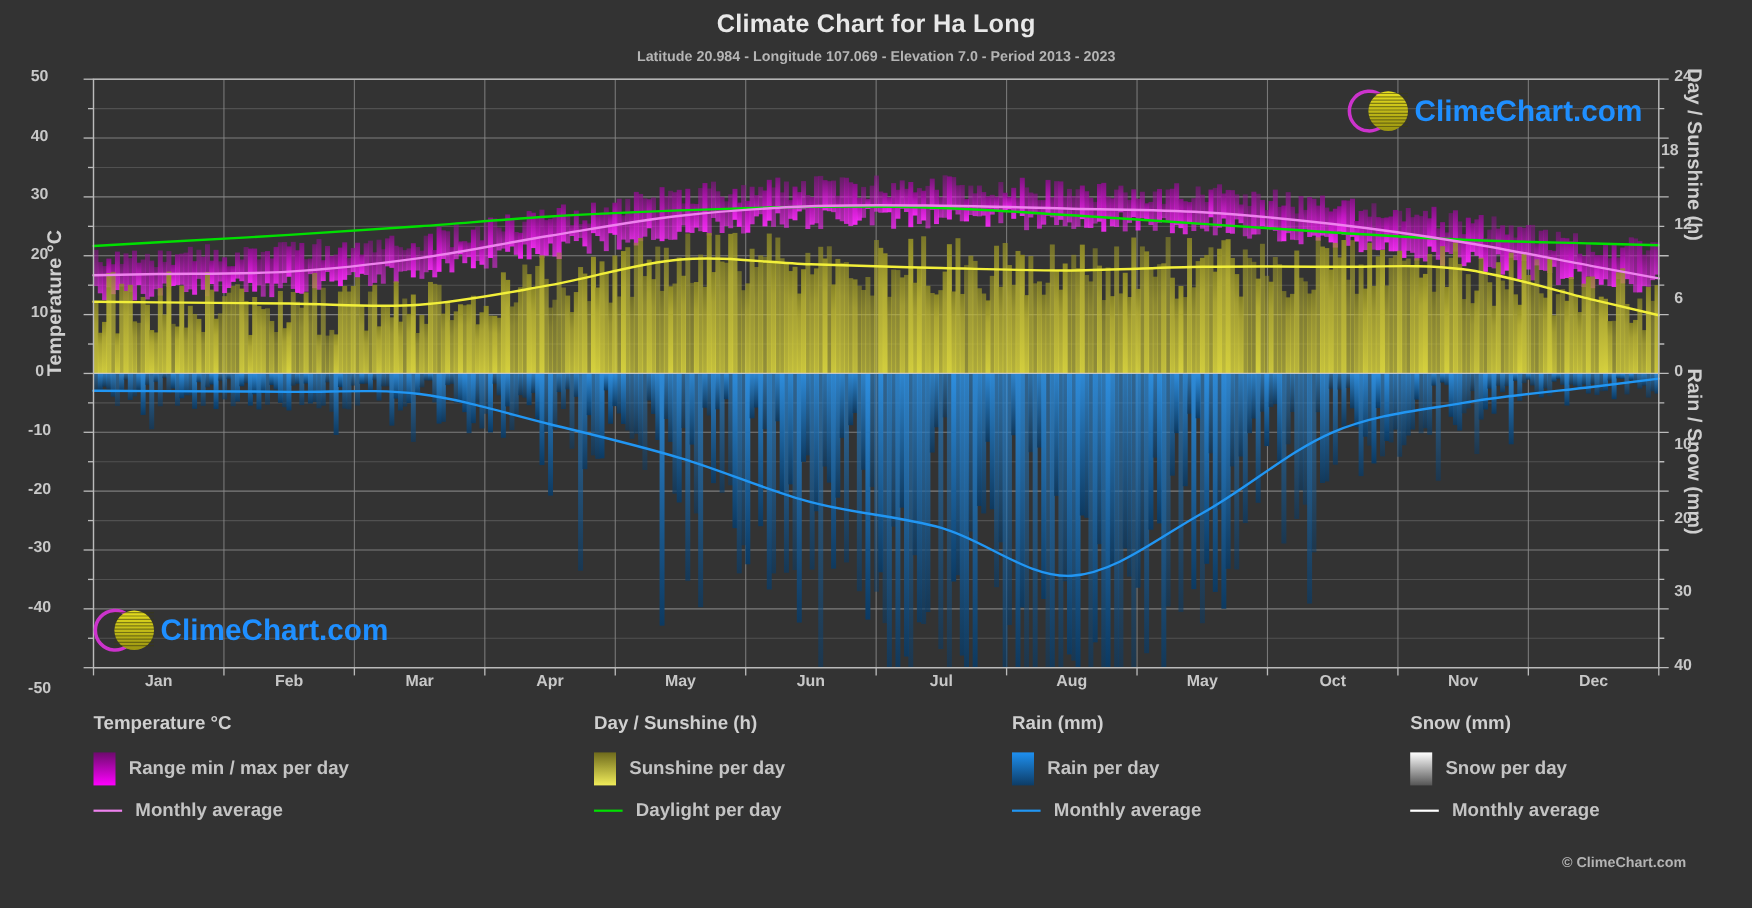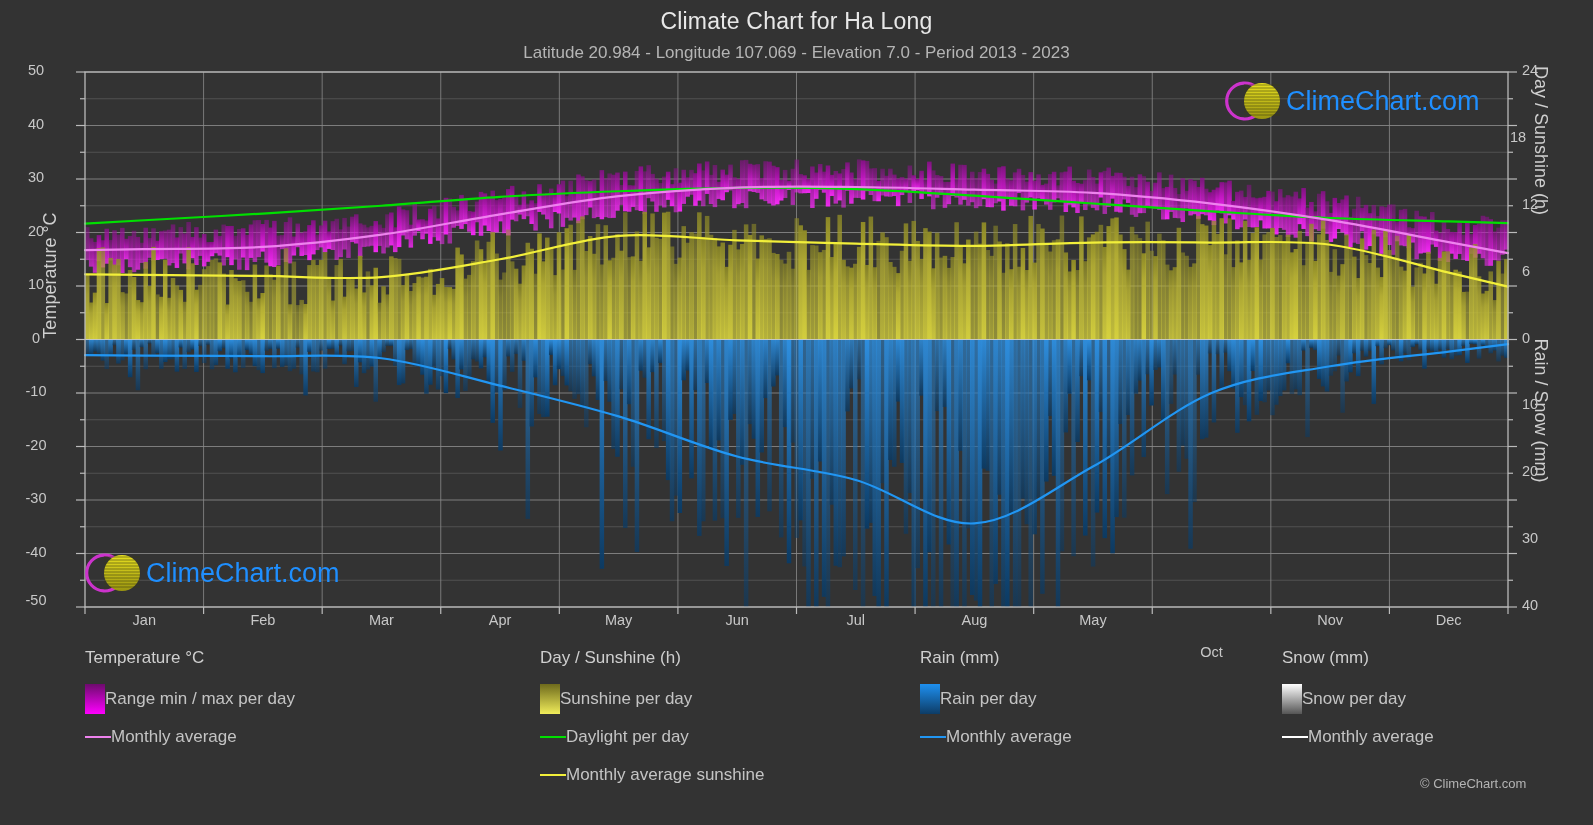--- a/index.html
+++ b/index.html
@@ -5,30 +5,30 @@
 <style>
   html,body{margin:0;padding:0;}
   body{
     width:1593px;height:825px;
     background:#333333;
     font-family:"Liberation Sans", sans-serif;
     color:#c8c8c8;
     overflow:hidden;
     position:relative;
   }
-  #root{position:relative;width:1593px;height:597px;}
+  #root{position:relative;width:1593px;height:597px;font-weight:bold;}
 
   
   .title{
     position:absolute;left:0;top:8px;width:1593px;text-align:center;
     font-size:23px;color:#e8e8e8;letter-spacing:0.2px;
   }
   .subtitle{
     position:absolute;left:0;top:43px;width:1593px;text-align:center;
-    font-size:17px;color:#b5b5b5;
+    font-size:13px;color:#b5b5b5;
   }
 
   
   .ylabel-left{
     position:absolute;left:-60px;top:265px;width:220px;text-align:center;
     transform:rotate(-90deg);transform-origin:center center;
     font-size:18px;color:#cfcfcf;
   }
   .ylabel-right-top{
     position:absolute;left:1430px;top:130px;width:220px;text-align:center;
@@ -42,21 +42,21 @@
   }
   .ytick{position:absolute;right:0;font-size:14.5px;color:#c8c8c8;text-align:center;width:46px;}
   .ytick-r{position:absolute;left:0;font-size:14.5px;color:#c8c8c8;text-align:left;width:46px;}
   .xtick{position:absolute;top:607px;font-size:14.5px;color:#c8c8c8;text-align:center;width:90px;}
 
   
   .legend{position:absolute;left:0;top:648px;width:1593px;height:175px;}
   .lg-col{position:absolute;top:0;}
   .lg-head{font-size:17px;color:#cfcfcf;margin-bottom:12px;white-space:nowrap;}
   .lg-row{display:flex;align-items:center;height:38px;white-space:nowrap;}
-  .lg-row .lab{font-size:17px;color:#c4c4c4;}
+  .lg-row .lab{font-size:17px;color:#c4c4c4;margin-left:12px;}
   .sw-box{width:20px;height:30px;display:inline-block;flex:0 0 auto;}
   .sw-line{width:26px;height:0;border-top:2px solid;display:inline-block;flex:0 0 auto;}
   .copyright{position:absolute;left:1420px;top:776px;font-size:13px;color:#b4b4b4;white-space:nowrap;}
 </style>
 </head>
 <body>
 
 <div id="root">
 
   <div class="title">Climate Chart for Ha Long</div>
@@ -1340,21 +1340,21 @@
       <div class="ytick" style="left: 0px; width: 72px; top: 62px;">50</div>
       <div class="ytick" style="left: 0px; width: 72px; top: 115.5px;">40</div>
       <div class="ytick" style="left: 0px; width: 72px; top: 169px;">30</div>
       <div class="ytick" style="left: 0px; width: 72px; top: 222.5px;">20</div>
       <div class="ytick" style="left: 0px; width: 72px; top: 276px;">10</div>
       <div class="ytick" style="left: 0px; width: 72px; top: 329.5px;">0</div>
       <div class="ytick" style="left: 0px; width: 72px; top: 383px;">-10</div>
       <div class="ytick" style="left: 0px; width: 72px; top: 436.5px;">-20</div>
       <div class="ytick" style="left: 0px; width: 72px; top: 490px;">-30</div>
       <div class="ytick" style="left: 0px; width: 72px; top: 543.5px;">-40</div>
-      <div class="ytick" style="left: 0px; width: 72px; top: 592px;">-50</div>
+      <div class="ytick" style="left: 0px; width: 72px; top: 618px;">-50</div>
     </div>
   <div id="right-ticks">
       <div class="ytick-r" style="left: 1522px; top: 62px;">24</div>
       <div class="ytick-r" style="left: 1510px; top: 128.875px;">18</div>
       <div class="ytick-r" style="left: 1522px; top: 195.75px;">12</div>
       <div class="ytick-r" style="left: 1522px; top: 262.625px;">6</div>
       <div class="ytick-r" style="left: 1522px; top: 329.5px;">0</div>
       <div class="ytick-r" style="left: 1522px; top: 396.375px;">10</div>
       <div class="ytick-r" style="left: 1522px; top: 463.25px;">20</div>
       <div class="ytick-r" style="left: 1522px; top: 530.125px;">30</div>
@@ -1363,21 +1363,21 @@
   <div id="x-ticks">
       <div class="xtick" style="left: 99.2917px; top: 612px; text-align: center;">Jan</div>
       <div class="xtick" style="left: 217.875px; top: 612px;">Feb</div>
       <div class="xtick" style="left: 336.458px; top: 612px;">Mar</div>
       <div class="xtick" style="left: 455.042px; top: 612px;">Apr</div>
       <div class="xtick" style="left: 573.625px; top: 612px;">May</div>
       <div class="xtick" style="left: 692.208px; top: 612px;">Jun</div>
       <div class="xtick" style="left: 810.792px; top: 612px;">Jul</div>
       <div class="xtick" style="left: 929.375px; top: 612px;">Aug</div>
       <div class="xtick" style="left: 1047.96px; top: 612px;">May</div>
-      <div class="xtick" style="left: 1166.54px; top: 612px; margin-top: 32px;">Oct</div>
+      <div class="xtick" style="left: 1166.54px; top: 612px;">Oct</div>
       <div class="xtick" style="left: 1285.12px; top: 612px;">Nov</div>
       <div class="xtick" style="left: 1403.71px; top: 612px;">Dec</div>
     </div>
 
   <div class="legend" id="legend">
       <div class="lg-col" style="left: 85px;">
         <div class="lg-head">Temperature °C</div>
         <div class="lg-row">
           <span class="sw-box" style="background: linear-gradient(rgb(109, 11, 109), rgb(255, 0, 255));"></span>
           <span class="lab">Range min / max per day</span>
@@ -1389,24 +1389,20 @@
       </div>
       <div class="lg-col" style="left: 540px;">
         <div class="lg-head">Day / Sunshine (h)</div>
         <div class="lg-row">
           <span class="sw-box" style="background: linear-gradient(rgb(110, 106, 28), rgb(240, 236, 90));"></span>
           <span class="lab">Sunshine per day</span>
         </div>
         <div class="lg-row">
           <span class="sw-line" style="border-top-color: rgb(0, 224, 0); margin-left: 0px;"></span>
           <span class="lab">Daylight per day</span>
-        </div>
-        <div class="lg-row">
-          <span class="sw-line" style="border-top-color: rgb(242, 239, 58); margin-left: 0px;"></span>
-          <span class="lab">Monthly average sunshine</span>
         </div>
       </div>
       <div class="lg-col" style="left: 920px;">
         <div class="lg-head">Rain (mm)</div>
         <div class="lg-row">
           <span class="sw-box" style="background: linear-gradient(rgb(30, 144, 240), rgb(13, 60, 102));"></span>
           <span class="lab">Rain per day</span>
         </div>
         <div class="lg-row">
           <span class="sw-line" style="border-top-color: rgb(33, 150, 243); margin-left: 0px;"></span>

